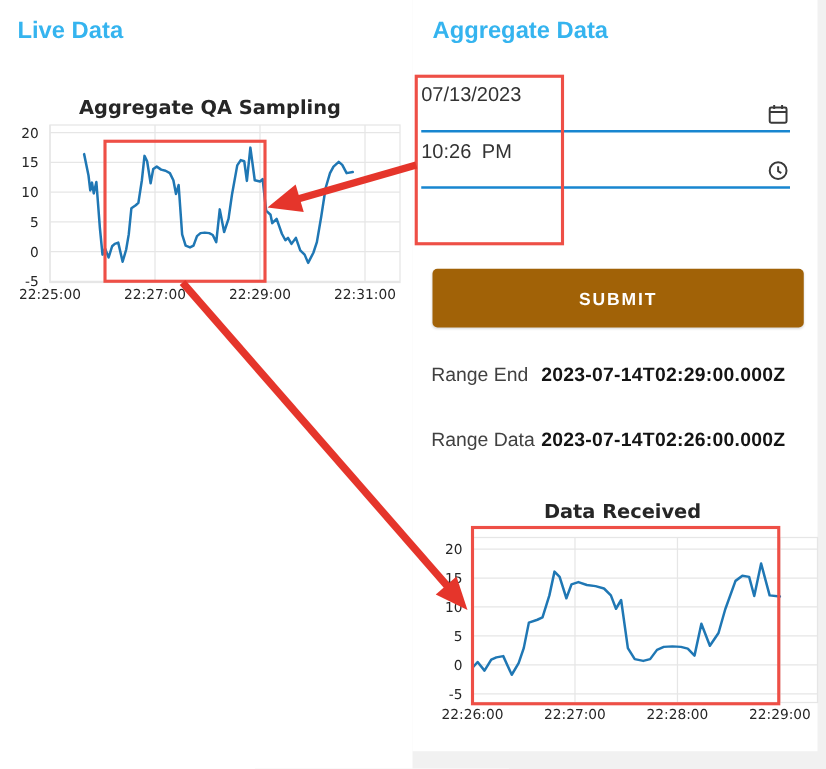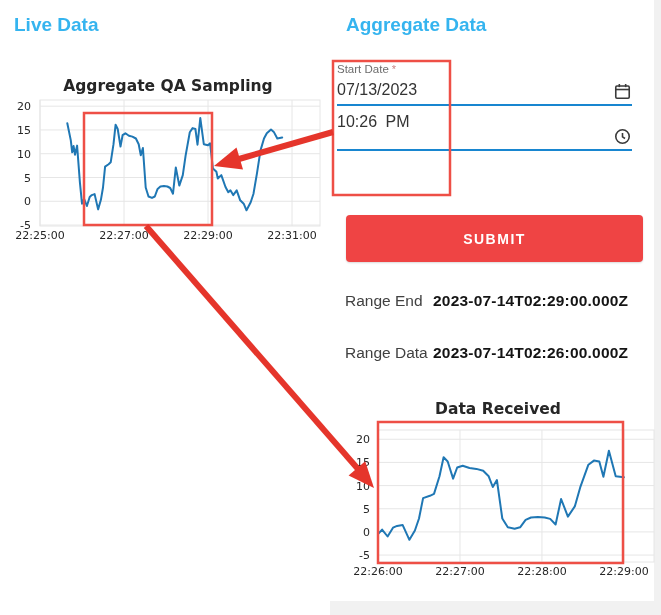--- a/index.html
+++ b/index.html
@@ -20,21 +20,21 @@
   .f-label{font-size:11.5px;color:#6d6d6d;line-height:13px;}
   .req{color:#c98484;margin-left:3px;font-size:11px;}
   .f-value{margin-top:4px;font-size:16px;color:#333333;line-height:19px;}
   .f-value.time{word-spacing:4px;}
   .f-underline{position:absolute;left:0;top:41px;width:295px;height:2px;background:#1886d0;}
   .f-underline.light{background:#7fc2eb;}
   .f-icon{position:absolute;right:0;top:19px;width:19px;height:19px;cursor:pointer;}
   .f-icon svg{display:block;}
 
   .submit{position:absolute;left:346px;top:215px;width:297px;height:47px;z-index:2;
-          background:#ef4444;color:#ffffff;border:none;border-radius:4px;
+          background:#a16207;color:#ffffff;border:none;border-radius:4px;
           font-family:"Liberation Sans",sans-serif;font-size:14px;font-weight:bold;
           letter-spacing:1.5px;cursor:pointer;box-shadow:0 1px 2px rgba(0,0,0,.15);}
 
   .result-row{position:absolute;left:345px;width:300px;height:20px;z-index:2;font-size:15.5px;}
   .r-label{display:inline-block;width:88px;color:#414141;}
   .r-value{font-weight:bold;color:#141414;font-size:15.5px;letter-spacing:0.2px;}
 
   #annotations{position:absolute;left:0;top:0;z-index:10;pointer-events:none;}
 </style>
 </head>
@@ -93,21 +93,20 @@
       <text x="40" y="127.73684210526315" text-anchor="end" font-family="&quot;DejaVu Sans&quot;,sans-serif" font-size="11px" fill="#262626">5</text>
       <line x1="48" y1="146.89473684210526" x2="324" y2="146.89473684210526" stroke="#e6e6e6" stroke-width="1"></line>
       <text x="40" y="150.89473684210526" text-anchor="end" font-family="&quot;DejaVu Sans&quot;,sans-serif" font-size="11px" fill="#262626">0</text>
       <line x1="48" y1="170.05263157894737" x2="324" y2="170.05263157894737" stroke="#e6e6e6" stroke-width="1"></line>
       <text x="40" y="174.05263157894737" text-anchor="end" font-family="&quot;DejaVu Sans&quot;,sans-serif" font-size="11px" fill="#262626">-5</text>
       <polyline points="48.0,149.2 52.1,144.6 57.6,151.5 63.0,142.7 67.1,140.9 72.6,139.9 79.4,154.8 84.9,145.5 89.0,133.5 93.1,113.1 99.9,110.8 104.0,108.9 109.5,91.3 113.6,72.3 117.7,76.5 123.1,93.6 127.2,82.5 132.7,80.7 139.5,83.0 146.4,83.9 153.2,85.8 158.7,91.3 162.8,102.0 166.9,95.0 172.3,133.5 177.8,142.3 184.6,143.7 190.1,142.3 195.6,134.9 201.0,132.5 207.9,132.1 214.7,132.5 220.2,133.9 225.6,139.5 231.1,114.0 237.9,131.6 244.8,121.4 250.2,102.4 258.4,79.7 263.9,75.6 269.3,76.5 273.4,91.8 278.9,65.8 285.7,91.3 293.9,92.2" fill="none" stroke="#1f77b4" stroke-width="2" stroke-linejoin="round" stroke-linecap="round"></polyline>
       <text x="168" y="29" text-anchor="middle" font-family="&quot;DejaVu Sans&quot;,sans-serif" font-size="15.5px" font-weight="bold" fill="#262626">Data Received</text>
     </svg>
 
   <div class="field" style="top:63px">
-    <div class="f-label"><span>Start Date</span><span class="req">*</span></div>
     <div class="f-value">07/13/2023</div>
     <span class="f-icon">
       <svg width="19" height="19" viewBox="0 0 24 24" fill="none" stroke="#3a3a3a" stroke-width="2">
         <rect x="3.5" y="5" width="17" height="15.5" rx="1.5"></rect>
         <line x1="3.5" y1="9.5" x2="20.5" y2="9.5"></line>
         <line x1="8" y1="2.5" x2="8" y2="6.5"></line>
         <line x1="16" y1="2.5" x2="16" y2="6.5"></line>
       </svg>
     </span>
     <div class="f-underline"></div>

